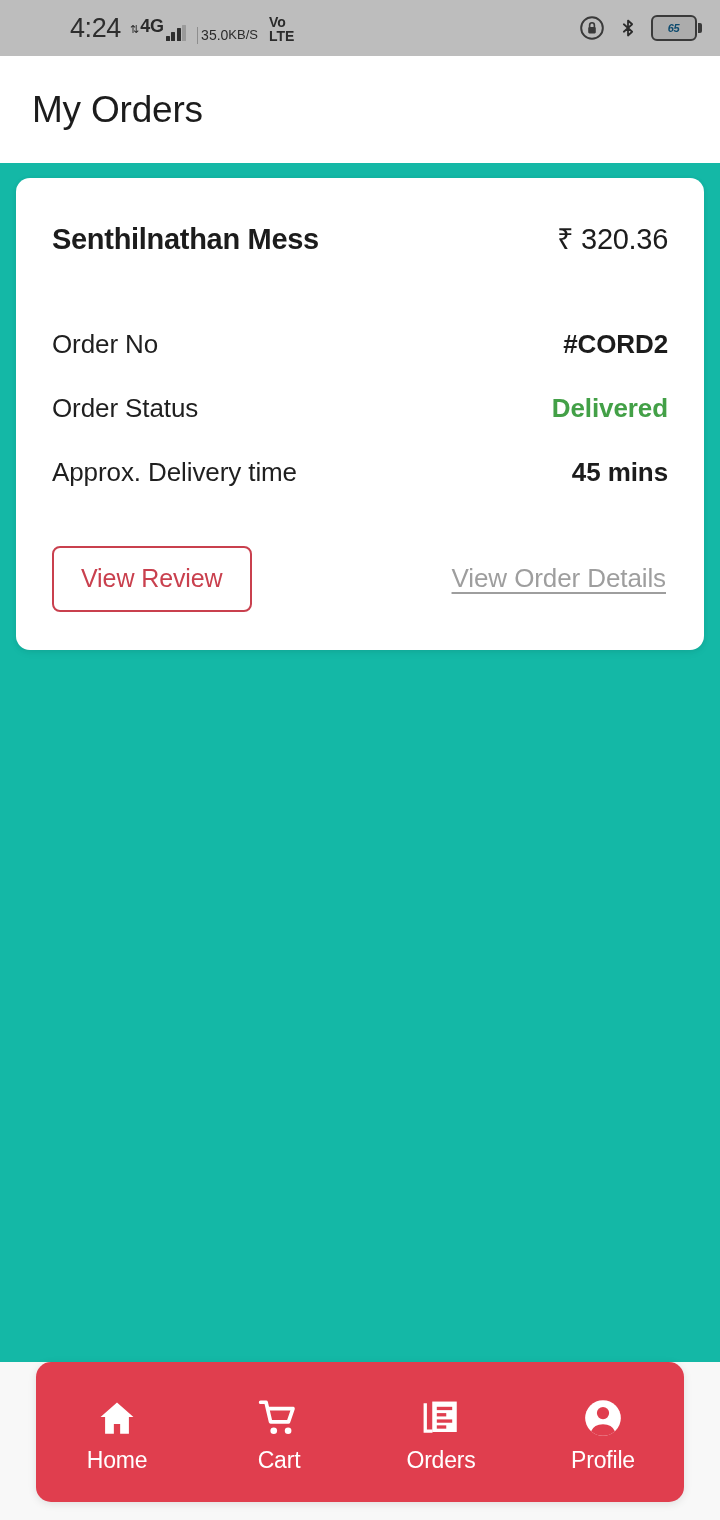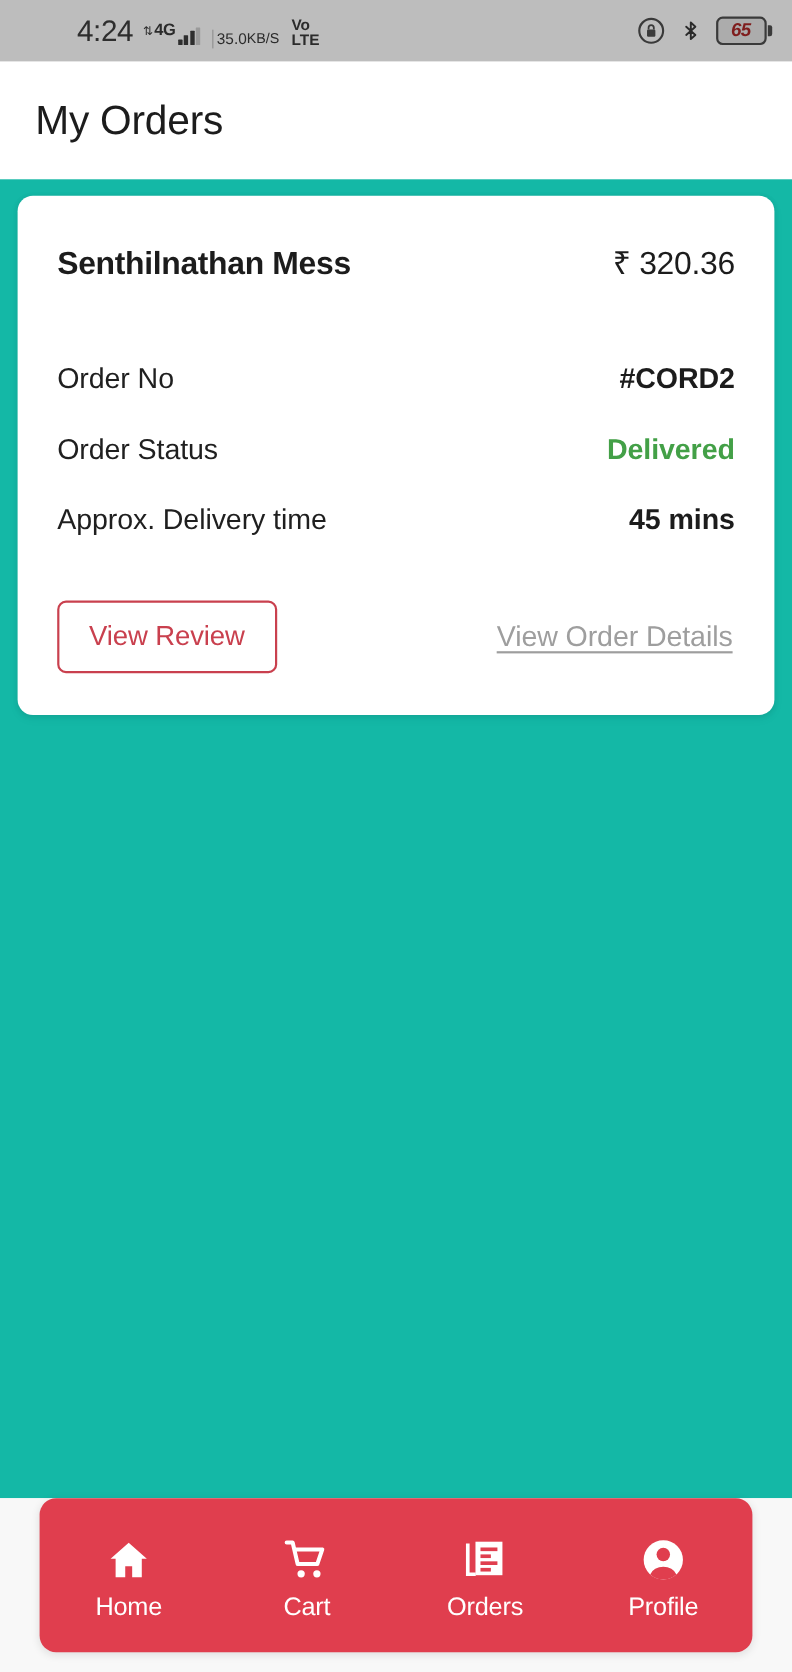--- a/index.html
+++ b/index.html
@@ -46,21 +46,21 @@
   }
   .sig-group {
     display: flex;
     align-items: flex-end;
     gap: 2px;
     position: relative;
     height: 30px;
     padding-top: 2px;
   }
   .sig-4g {
-    font-size: 15px;
+    font-size: 18px;
     font-weight: 700;
     line-height: 1;
     position: relative;
     top: -9px;
     letter-spacing: -0.3px;
   }
   .sig-arrows {
     font-size: 11px;
     line-height: 1;
     position: relative;
@@ -118,23 +118,23 @@
     width: 46px;
     height: 26px;
     border: 2.5px solid #3a3a3a;
     border-radius: 6px;
     display: flex;
     align-items: center;
     justify-content: center;
     background: #acacac;
   }
   .batt-level {
-    font-size: 17px;
+    font-size: 11px;
     font-weight: 700;
-    color: #7f1d1d;
+    color: #0c4a6e;
     letter-spacing: -0.4px;
     font-style: italic;
   }
   .batt-tip {
     width: 4px;
     height: 10px;
     background: #3a3a3a;
     border-radius: 0 2px 2px 0;
     margin-left: 1.5px;
   }

